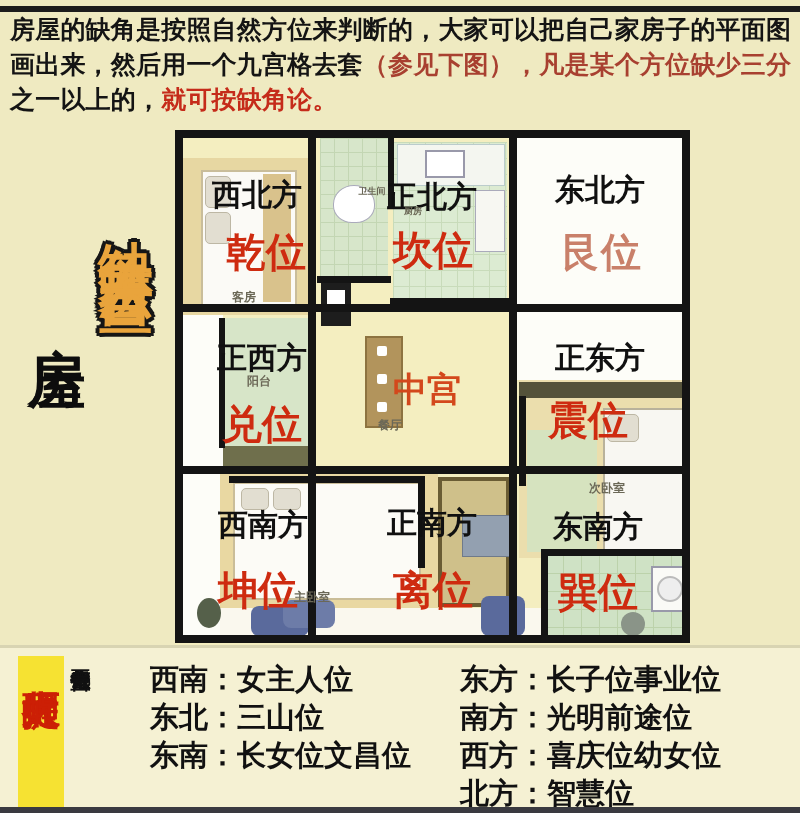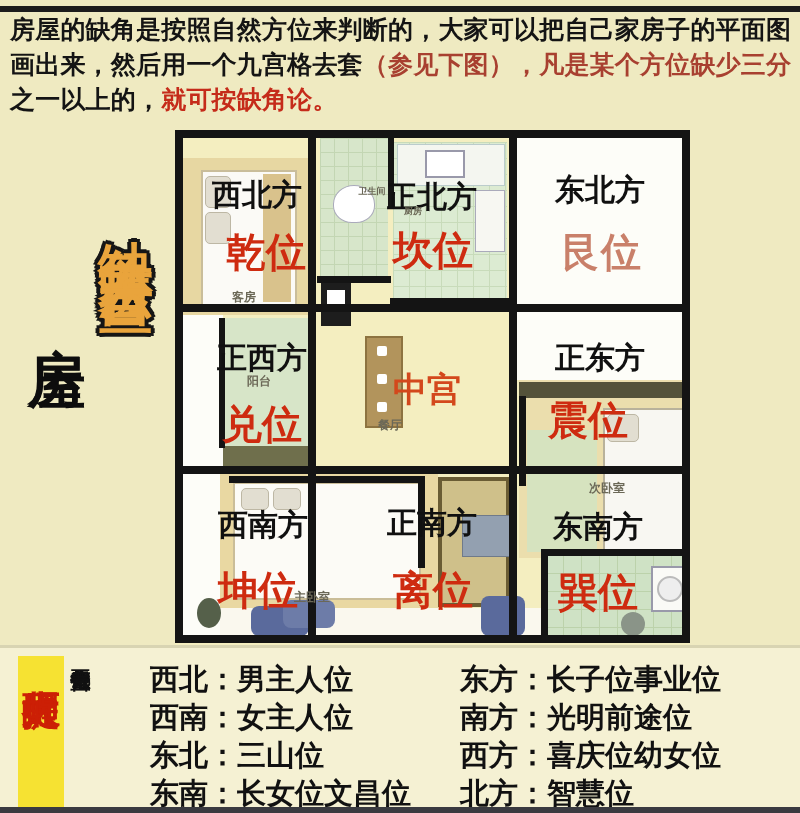--- a/index.html
+++ b/index.html
@@ -223,21 +223,20 @@
     <div class="dir-label" style="left:423px;top:397px;">东南方</div>
     <div class="pos-label" style="left:423px;top:462px;">巽位</div>
   </div>
 
   <div class="abs footer">
     <div class="yellow-strip"></div>
     <div class="master-reminder v-text">大师提醒</div>
     <div class="footer-note v-text">每个宫位都很重要</div>
 
     <div class="adv-col adv-col-left">
-      <div>西北：男主人位</div>
       <div>西南：女主人位</div>
       <div>东北：三山位</div>
       <div>东南：长女位文昌位</div>
     </div>
     <div class="adv-col adv-col-right">
       <div>东方：长子位事业位</div>
       <div>南方：光明前途位</div>
       <div>西方：喜庆位幼女位</div>
       <div>北方：智慧位</div>
     </div>

